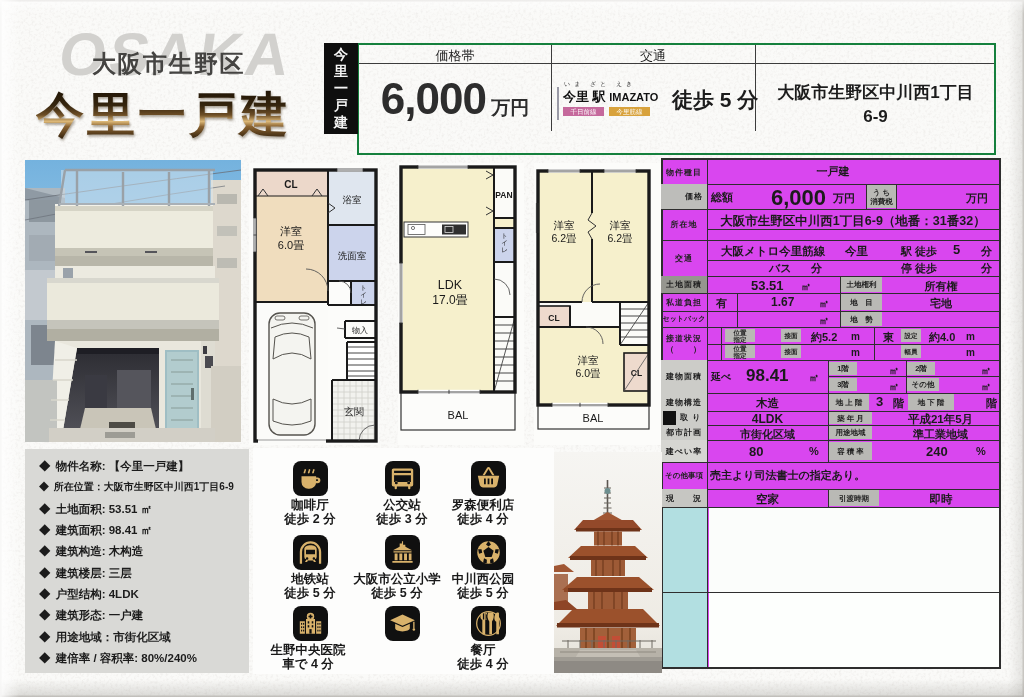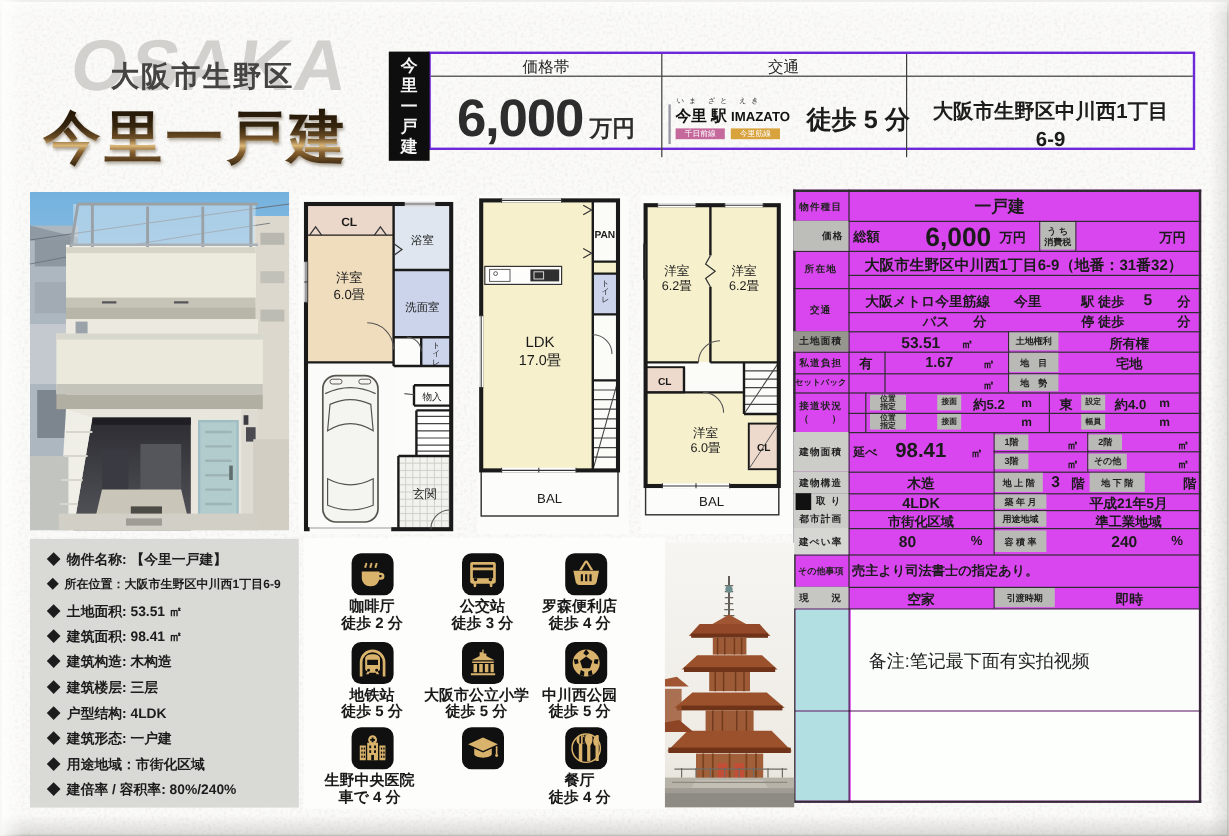--- a/index.html
+++ b/index.html
@@ -38,21 +38,21 @@
 
 <div class="abs" style="left:92px;top:48px;z-index:2;font-size:24px;font-weight:bold;color:#454442;letter-spacing:1.5px;">大阪市生野区</div>
 
 <div class="abs" style="left:36px;top:83px;z-index:2;font-size:48px;font-weight:bold;letter-spacing:3px;
      background:linear-gradient(180deg,#1f1305 8%,#35250e 35%,#6d4e26 50%,#dcb878 60%,#8a6331 68%,#1f1305 92%);
      -webkit-background-clip:text;background-clip:text;color:transparent;filter:drop-shadow(1px 2px 1.2px rgba(60,42,18,0.40));">今里一戸建</div>
 
 <div class="abs" style="left:324px;top:43px;width:34px;height:91px;background:#0e0e0e;z-index:2;
      color:#f5f5f5;font-size:14px;font-weight:bold;text-align:center;line-height:16.9px;padding-top:3px;box-sizing:border-box;">今<br>里<br>一<br>戸<br>建</div>
 
-<div class="abs" id="toptable" style="left:357px;top:43px;width:639px;height:82px;border:2px solid #6d28d9;box-sizing:border-box;z-index:1;">
+<div class="abs" id="toptable" style="left:357px;top:43px;width:639px;height:112px;border:2px solid #15803d;box-sizing:border-box;z-index:1;">
 
   <div class="abs" style="left:192px;top:0;width:1px;height:86px;background:#3c3c3c;"></div>
 
   <div class="abs" style="left:396px;top:0;width:1px;height:86px;background:#3c3c3c;"></div>
 
   <div class="abs" style="left:0;top:18px;width:635px;height:1px;background:#3c3c3c;"></div>
 
   <div class="abs" style="left:0;top:2px;width:192px;text-align:center;font-size:13px;color:#222;">価格帯</div>
 
   <div class="abs" style="left:192px;top:2px;width:204px;text-align:center;font-size:13px;color:#222;">交通</div>
@@ -364,21 +364,21 @@
   <div class="h" style="top:235px;"></div>
   <div class="h" style="top:253px;"></div>
   <div class="h" style="top:267px;"></div>
   <div class="h" style="top:282px;"></div>
   <div class="h" style="top:304px;"></div>
   <div class="h" style="top:331px;"></div>
   <div class="h" style="top:349px;"></div>
   <div class="h" style="top:434px;"></div>
 
   <div class="lab" style="top:2px;height:24px;">物件種目</div>
-  <div class="t" style="left:46px;top:6px;width:252px;text-align:center;font-size:14px;">一戸建</div>
+  <div class="t" style="left:46px;top:6px;width:252px;text-align:center;font-size:11px;">一戸建</div>
 
   <div class="lab" style="top:26px;height:25px;background:#bdbdba;justify-content:flex-end;padding-right:4px;">価格</div>
   <div class="v" style="left:205px;top:26px;height:25px;"></div>
   <div class="v" style="left:235px;top:26px;height:25px;"></div>
   <div class="t" style="left:50px;top:32px;font-size:11px;">総額</div>
   <div class="t" style="left:110px;top:27px;font-size:22px;">6,000</div>
   <div class="t" style="left:172px;top:33px;font-size:11px;">万円</div>
   <div class="g" style="left:206px;top:27px;width:29px;height:23px;line-height:9px;">う ち<br>消費税</div>
   <div class="t" style="left:305px;top:33px;font-size:11px;">万円</div>
 
@@ -486,21 +486,20 @@
   <div class="t" style="left:49px;top:310px;font-size:11px;font-weight:bold;">売主より司法書士の指定あり。</div>
 
   <div class="lab" style="top:331px;height:18px;background:#c6c6c2;justify-content:space-between;padding:0 5px;">現<span></span>況</div>
   <div class="v" style="left:167px;top:331px;height:18px;"></div>
   <div class="t" style="left:46px;top:334px;width:121px;text-align:center;font-size:11.5px;">空家</div>
   <div class="g" style="left:168px;top:332px;width:50px;height:16px;">引渡時期</div>
   <div class="t" style="left:240px;top:334px;width:80px;text-align:center;font-size:11.5px;">即時</div>
 
   <div class="abs" style="left:2px;top:350px;width:44px;height:84px;background:#b2dfe1;"></div>
   <div class="abs" style="left:48px;top:350px;width:290px;height:84px;background:#fbfdfb;"></div>
-  <div class="t" style="left:63px;top:384px;font-size:15px;font-weight:normal;color:#222;">备注:笔记最下面有实拍视频</div>
 
   <div class="abs" style="left:2px;top:435px;width:44px;height:74px;background:#b2dfe1;"></div>
   <div class="abs" style="left:48px;top:435px;width:290px;height:74px;background:#fdfffd;"></div>
 </div>
 
 <div class="abs" id="infopanel" style="left:25px;top:449px;width:224px;height:224px;background:#d9d9d6;z-index:1;font-weight:bold;color:#1c1c1c;">
 
   <div class="li" style="top:10px;">◆ <span>物件名称: 【今里一戸建】</span></div>
 
   <div class="li" style="top:31px;font-size:10px;">◆ <span>所在位置：大阪市生野区中川西1丁目6-9</span></div>

